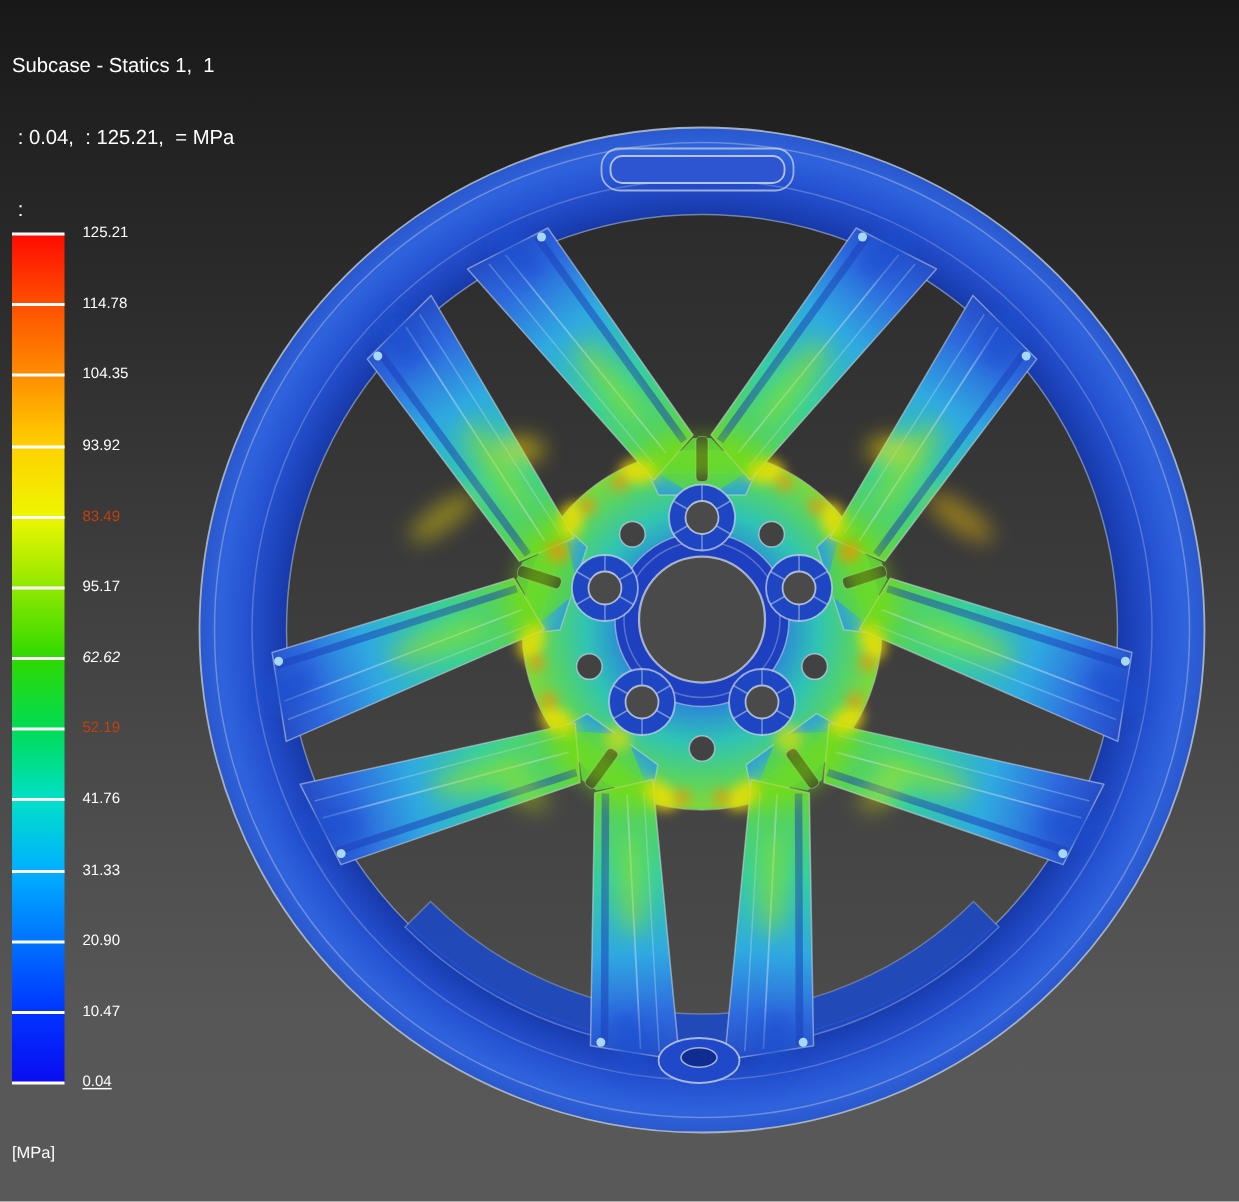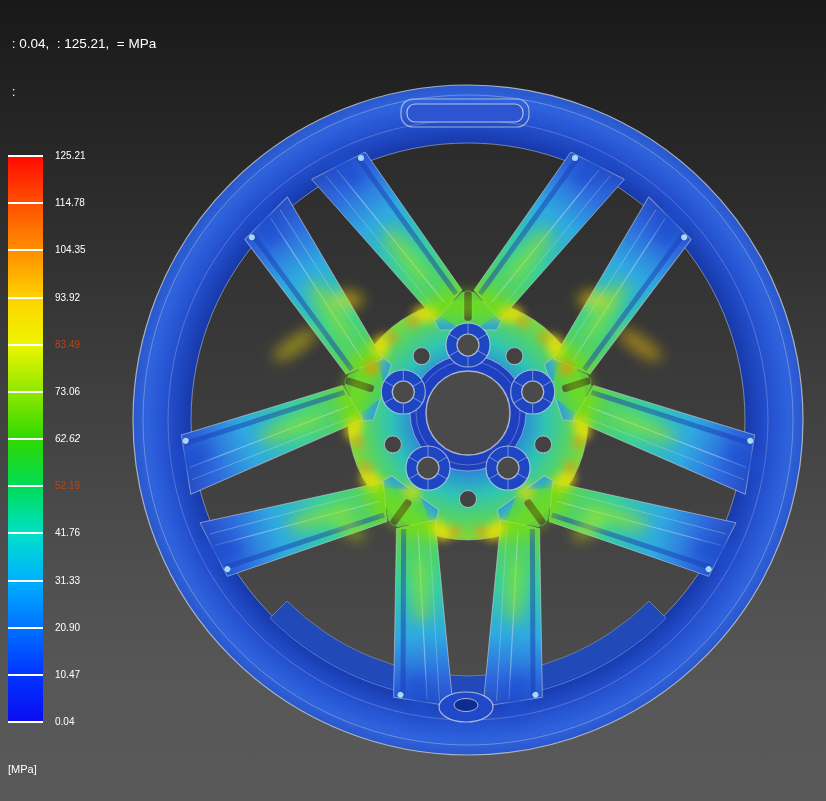--- a/index.html
+++ b/index.html
@@ -186,50 +186,51 @@
       <g>
         <rect x="401" y="99" width="128" height="28" rx="12" fill="none" stroke="rgba(200,210,220,0.75)" stroke-width="1.2"></rect>
         <rect x="407" y="104" width="116" height="18" rx="8" fill="#2d55d2" stroke="rgba(198,206,219,0.9)" stroke-width="1.2"></rect>
         <ellipse cx="466" cy="707" rx="27" ry="15" fill="#1f49c8" stroke="rgba(200,210,225,0.8)" stroke-width="1.2"></ellipse>
         <ellipse cx="466" cy="705" rx="12" ry="6.5" fill="#0f2c90" stroke="rgba(200,210,225,0.8)" stroke-width="1"></ellipse>
       </g>
     </g>
   </svg>
 
   <div class="result-header">
+    <div>Subcase - Statics 1,  1</div>
     <div> : 0.04,  : 125.21,  = MPa</div>
     <div> :</div>
   </div>
 
   <div class="legend">
     <div class="legend-bar" style="background: linear-gradient(rgb(255, 10, 0), rgb(255, 80, 0), rgb(255, 142, 0), rgb(255, 209, 0), rgb(238, 246, 0), rgb(143, 232, 0), rgb(46, 217, 0), rgb(0, 220, 85), rgb(0, 224, 200), rgb(0, 176, 255), rgb(0, 114, 255), rgb(0, 52, 255), rgb(11, 12, 240));"></div>
     <div id="legend-marks">
         <div class="legend-tick" style="top: -1px; background: rgb(255, 255, 255);"></div>
         <div class="legend-label" style="top: 0px; color: rgb(255, 255, 255);">125.21</div>
         <div class="legend-tick" style="top: 46.1667px; background: rgb(255, 255, 255);"></div>
         <div class="legend-label" style="top: 47.1667px; color: rgb(255, 255, 255);">114.78</div>
         <div class="legend-tick" style="top: 93.3333px; background: rgb(255, 255, 255);"></div>
         <div class="legend-label" style="top: 94.3333px; color: rgb(255, 255, 255);">104.35</div>
         <div class="legend-tick" style="top: 140.5px; background: rgb(255, 255, 255);"></div>
         <div class="legend-label" style="top: 141.5px; color: rgb(255, 255, 255);">93.92</div>
         <div class="legend-tick" style="top: 187.667px; background: rgb(255, 255, 255);"></div>
         <div class="legend-label" style="top: 188.667px; color: #c2410c; text-align: right;">83.49</div>
         <div class="legend-tick" style="top: 234.833px; background: rgb(255, 255, 255);"></div>
-        <div class="legend-label" style="top: 235.833px; color: rgb(255, 255, 255);">73.06</div>
+        <div class="legend-label" style="top: 235.833px; color: rgb(255, 255, 255);">95.17</div>
         <div class="legend-tick" style="top: 282px; background: rgb(255, 255, 255);"></div>
         <div class="legend-label" style="top: 283px; color: rgb(255, 255, 255); font-style: italic;">62.62</div>
         <div class="legend-tick" style="top: 329.167px; background: rgb(255, 255, 255);"></div>
         <div class="legend-label" style="top: 330.167px; color: #c2410c;">52.19</div>
         <div class="legend-tick" style="top: 376.333px; background: rgb(255, 255, 255);"></div>
         <div class="legend-label" style="top: 377.333px; color: rgb(255, 255, 255);">41.76</div>
         <div class="legend-tick" style="top: 423.5px; background: rgb(255, 255, 255);"></div>
         <div class="legend-label" style="top: 424.5px; color: rgb(255, 255, 255);">31.33</div>
         <div class="legend-tick" style="top: 470.667px; background: rgb(255, 255, 255);"></div>
         <div class="legend-label" style="top: 471.667px; color: rgb(255, 255, 255);">20.90</div>
         <div class="legend-tick" style="top: 517.833px; background: rgb(255, 255, 255);"></div>
         <div class="legend-label" style="top: 518.833px; color: rgb(255, 255, 255);">10.47</div>
         <div class="legend-tick" style="top: 565px; background: rgb(255, 255, 255);"></div>
-        <div class="legend-label" style="top: 566px; color: rgb(255, 255, 255);">0.04</div>
+        <div class="legend-label" style="top: 566px; color: rgb(255, 255, 255); text-decoration: underline;">0.04</div>
       </div>
   </div>
 
   <div class="unit-label">[MPa]</div>
 </div>
 
 </body></html>

